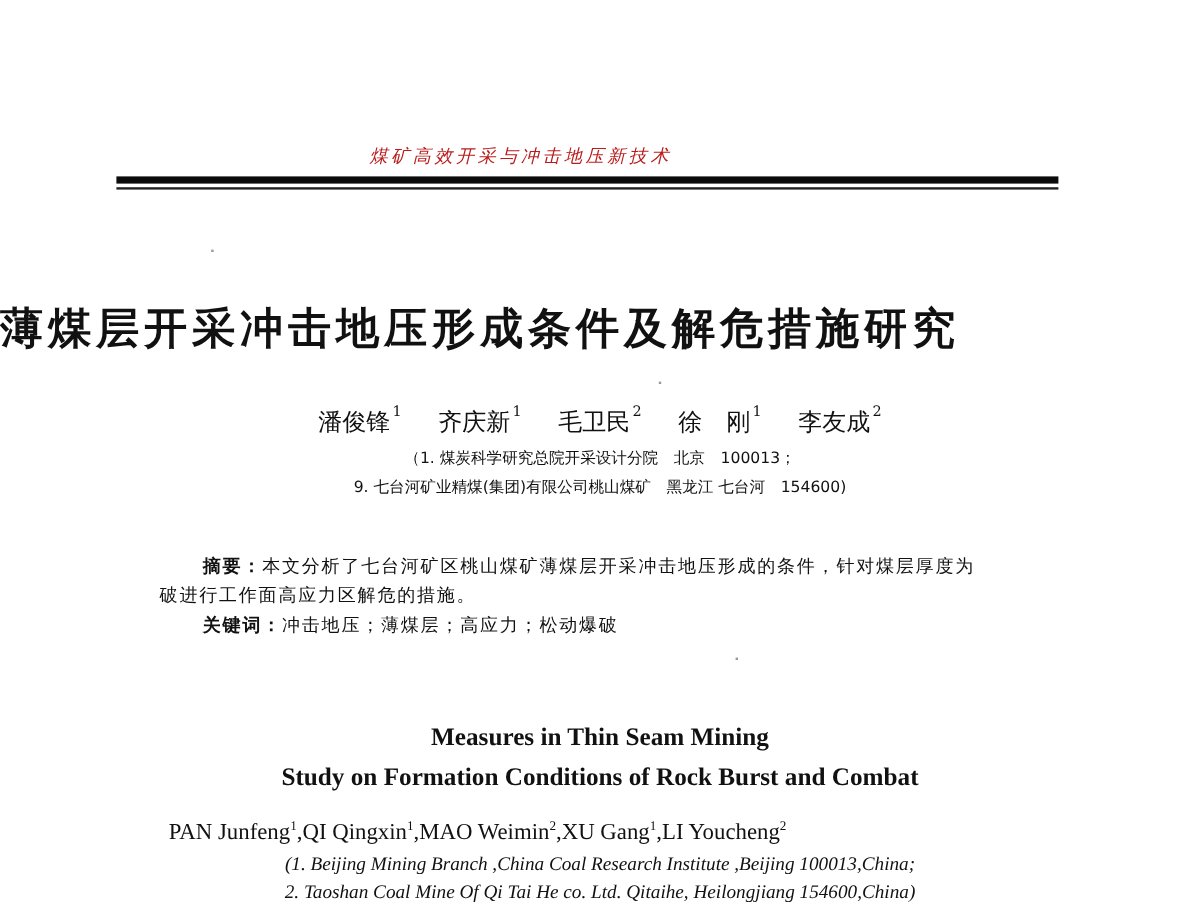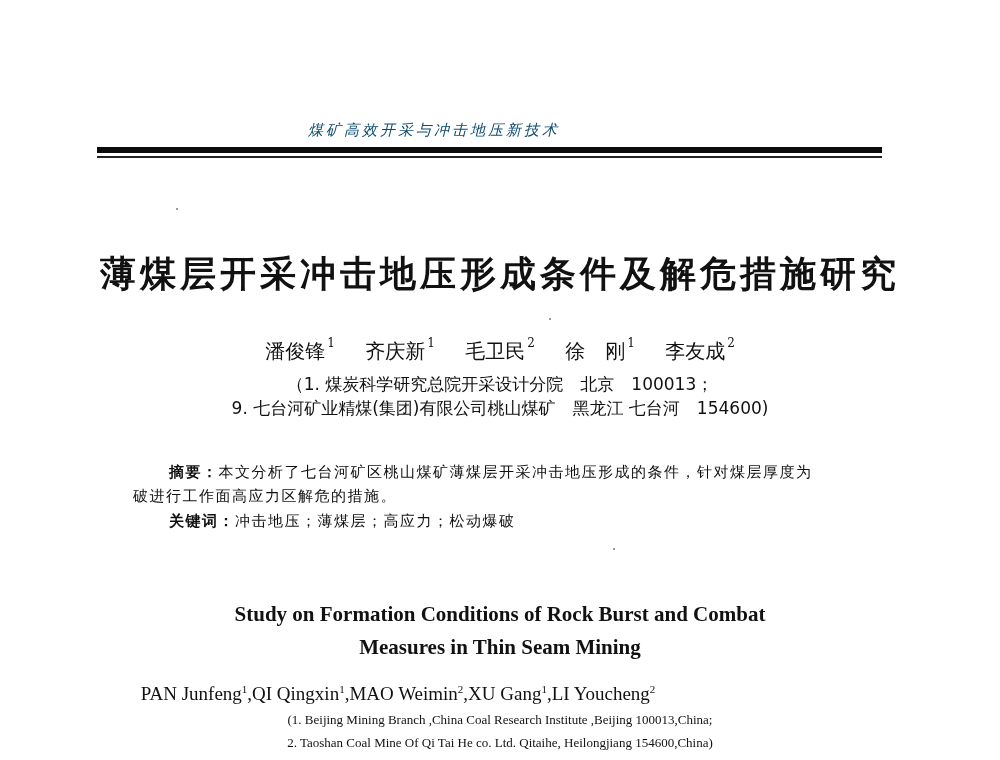--- a/index.html
+++ b/index.html
@@ -1,35 +1,35 @@
 <!DOCTYPE html>
 <html><head>
   <meta charset="utf-8">
   <style>
     html, body { margin: 0; padding: 0; background: #ffffff; }
     body { width: 1000px; height: 760px; position: relative; overflow: hidden; color: #111; font-family: "DejaVu Serif", serif; }
-    .running-header { position: absolute; left: 0; width: 868px; top: 121px; text-align: center; font-size: 15px; letter-spacing: 3px; font-family: Liberation Mono, monospace; font-style: italic; color: #0c4a6e; }
+    .running-header { position: absolute; left: 0; width: 868px; top: 121px; text-align: center; font-size: 15px; letter-spacing: 3px; font-family: Liberation Mono, monospace; font-style: italic; color: #b91c1c; }
     .rule-thick { position: absolute; left: 97px; width: 785px; top: 147px; height: 6px; background: #0b0b0b; }
     .rule-thin { position: absolute; left: 97px; width: 785px; top: 156px; height: 2px; background: #222; }
-    .cn-title { position: absolute; left: 0; width: 1000px; top: 250px; text-align: center; font-size: 36px; font-weight: bold; letter-spacing: 4px; font-family: Liberation Mono, monospace; }
+    .cn-title { position: absolute; left: 0; width: 1000px; top: 250px; text-align: left; font-size: 36px; font-weight: bold; letter-spacing: 4px; font-family: Liberation Mono, monospace; }
     .cn-authors { position: absolute; left: 0; width: 1000px; top: 338px; text-align: center; font-size: 20px; font-family: "DejaVu Serif", serif; }
     .cn-authors .author { display: inline-block; margin: 0 12px; }
     .cn-authors sup { font-size: 12px; vertical-align: top; position: relative; top: -2px; margin-left: 2px; }
-    .cn-aff { position: absolute; left: 0; width: 1000px; text-align: center; font-size: 17px; font-family: "DejaVu Sans", sans-serif; }
+    .cn-aff { position: absolute; left: 0; width: 1000px; text-align: center; font-size: 13px; font-family: "DejaVu Sans", sans-serif; }
     .cn-aff1 { top: 373px; }
     .cn-aff2 { top: 397px; }
     .abstract { position: absolute; left: 133px; width: 730px; top: 448px; font-size: 15px; line-height: 24px; font-family: "DejaVu Serif", serif; letter-spacing: 1.5px; margin-top: 12px; }
     .abstract .lead { font-weight: bold; font-family: "DejaVu Sans", sans-serif; }
     .indent { padding-left: 36px; }
     .keywords { position: absolute; left: 169px; top: 512px; font-size: 15px; font-family: "DejaVu Serif", serif; letter-spacing: 1.5px; }
     .keywords .lead { font-weight: bold; font-family: "DejaVu Sans", sans-serif; }
     .en-title { position: absolute; left: 0; width: 1000px; top: 598px; text-align: center; font-size: 21px; line-height: 33px; font-weight: bold; font-family: "Liberation Serif", serif; }
     .en-authors { position: absolute; left: 0; width: 796px; top: 683px; text-align: center; font-size: 19px; font-family: "Liberation Serif", serif; }
     .en-authors sup { font-size: 11px; }
-    .en-aff { position: absolute; left: 0; width: 1000px; text-align: center; font-size: 13px; font-family: "Liberation Serif", serif; }
+    .en-aff { position: absolute; left: 0; width: 1000px; text-align: center; font-size: 16px; font-style: italic; font-family: "Liberation Serif", serif; }
     .en-aff1 { top: 712px; }
     .en-aff2 { top: 735px; }
     .speck { position: absolute; width: 2px; height: 2px; background: #999; }
   </style>
 </head>
 <body>
 
 <div class="running-header">煤矿高效开采与冲击地压新技术</div>
 <div class="rule-thick"></div>
 <div class="rule-thin"></div>
@@ -52,22 +52,22 @@
 <div class="cn-aff cn-aff2">9. 七台河矿业精煤(集团)有限公司桃山煤矿　黑龙江 七台河　154600)</div>
 
 <div class="abstract">
   <div class="indent"><span class="lead">摘要：</span><span>本文分析了七台河矿区桃山煤矿薄煤层开采冲击地压形成的条件，针对煤层厚度为</span></div>
   <div>破进行工作面高应力区解危的措施。</div>
 </div>
 
 <div class="keywords"><span class="lead">关键词：</span><span>冲击地压；薄煤层；高应力；松动爆破</span></div>
 
 <div class="en-title">
+  <div>Measures in Thin Seam Mining</div>
   <div>Study on Formation Conditions of Rock Burst and Combat</div>
-  <div>Measures in Thin Seam Mining</div>
 </div>
 
 <div class="en-authors">
   <span><span>PAN Junfeng</span><sup>1</sup></span>,<span><span>QI Qingxin</span><sup>1</sup></span>,<span><span>MAO Weimin</span><sup>2</sup></span>,<span><span>XU Gang</span><sup>1</sup></span>,<span><span>LI Youcheng</span><sup>2</sup></span>
 </div>
 
 <div class="en-aff en-aff1">(1. Beijing Mining Branch ,China Coal Research Institute ,Beijing 100013,China;</div>
 <div class="en-aff en-aff2">2. Taoshan Coal Mine Of Qi Tai He co. Ltd. Qitaihe, Heilongjiang 154600,China)</div>
 
 </body></html>

